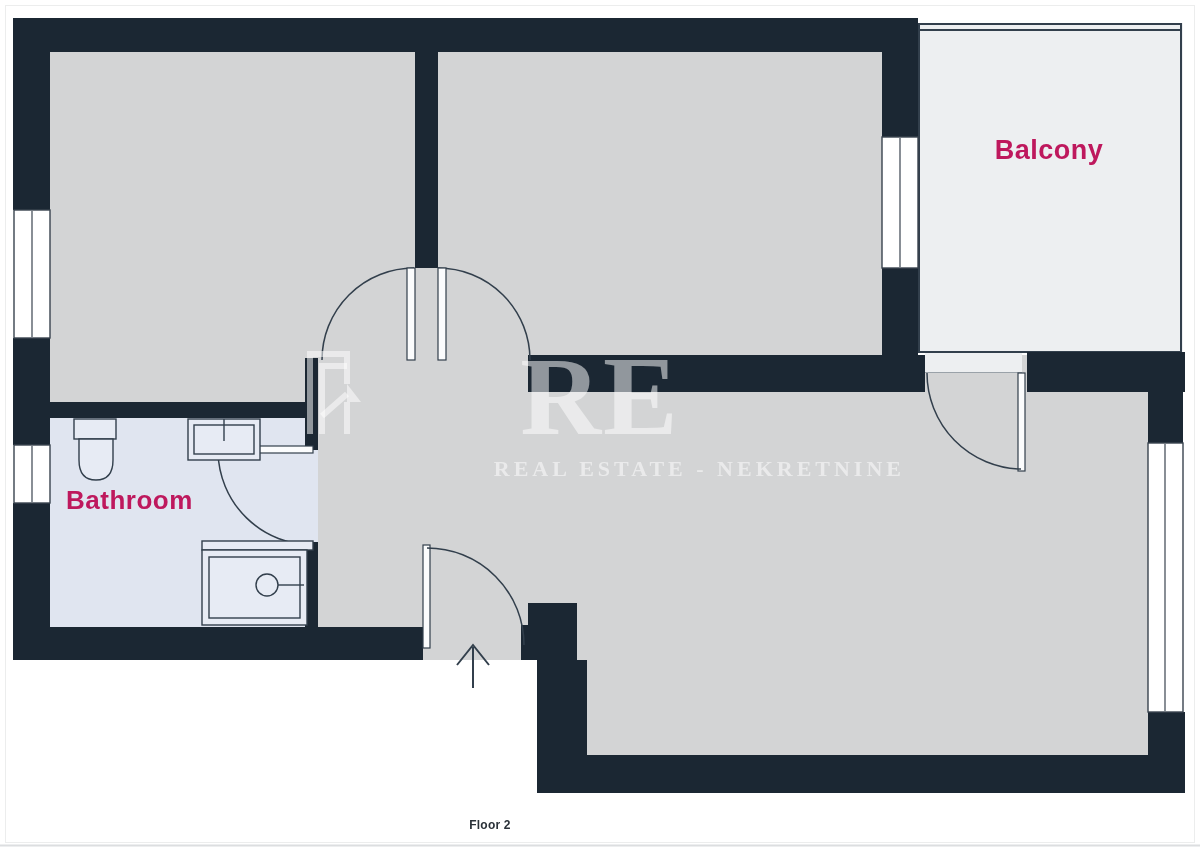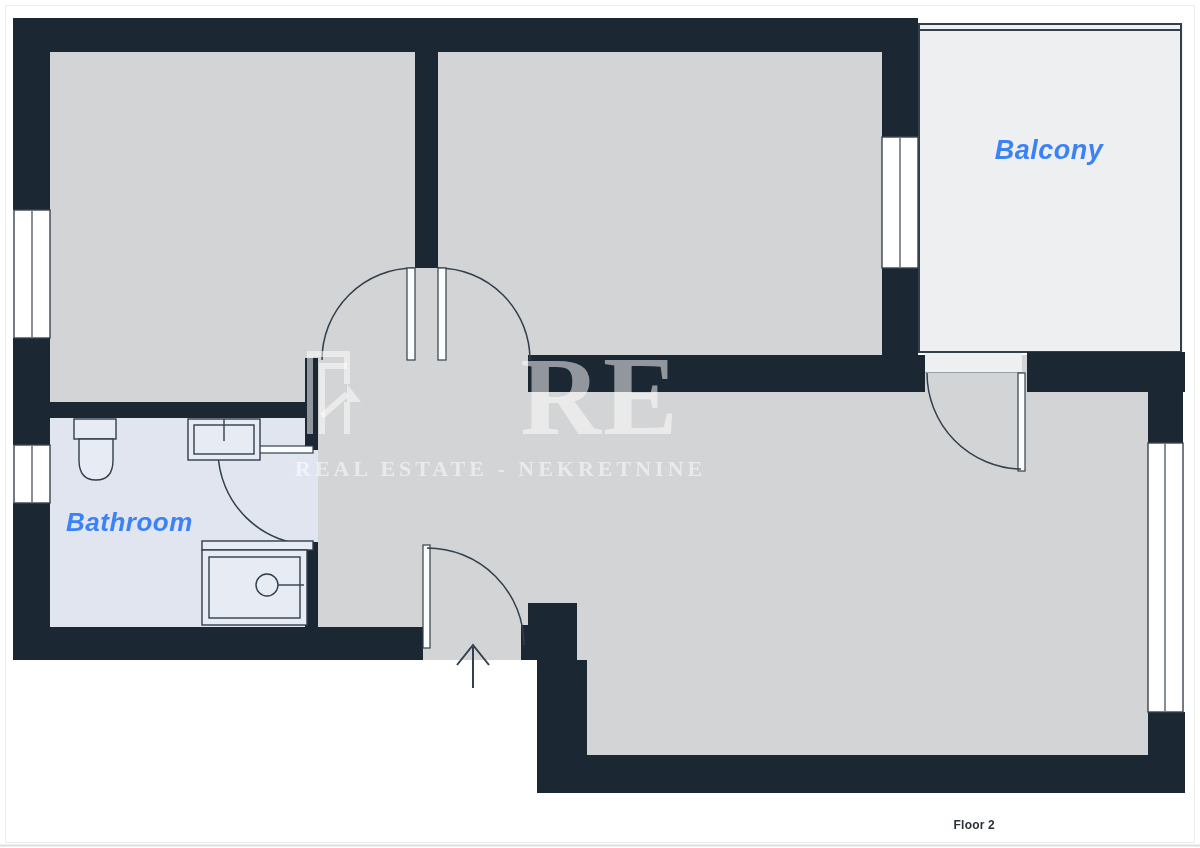--- a/index.html
+++ b/index.html
@@ -2,32 +2,31 @@
 <html><head>
 <meta charset="utf-8">
 <style>
   html,body{margin:0;padding:0;background:#ffffff;}
   .plan{
     position:relative;width:1200px;height:848px;background:#ffffff;
     font-family:"Liberation Sans",sans-serif;overflow:hidden;
   }
   .plan svg{position:absolute;left:0;top:0;}
   .room-label{
-    position:absolute;color:#3b82f6;font-weight:bold;letter-spacing:.5px;
+    position:absolute;color:#be185d;font-weight:bold;letter-spacing:.5px;
     white-space:nowrap;
-    font-style:italic;
   }
   .label-balcony{left:949px;top:135px;width:200px;text-align:center;font-size:27px;}
-  .label-bathroom{left:66px;top:507px;font-size:26px;}
+  .label-bathroom{left:66px;top:485px;font-size:26px;}
   .caption{
-    position:absolute;left:15px;top:818px;width:980px;text-align:right;
+    position:absolute;left:0;top:818px;width:980px;text-align:center;
     color:#2a3138;font-size:12px;font-weight:bold;letter-spacing:.2px;
   }
   .watermark{
-    position:absolute;left:295px;top:350px;width:610px;text-align:left;
+    position:absolute;left:295px;top:350px;width:610px;text-align:right;
     color:rgba(255,255,255,0.52);pointer-events:none;
     font-family:"Liberation Serif",serif;
   }
   .wm-brand{
     display:flex;align-items:flex-end;justify-content:center;
     font-size:112px;font-weight:bold;line-height:92px;letter-spacing:2px;
   }
   .wm-glyph{margin:0 10px 2px 10px;}
   .wm-tagline{
     margin-top:14px;font-size:22px;font-weight:bold;letter-spacing:4px;white-space:nowrap;

